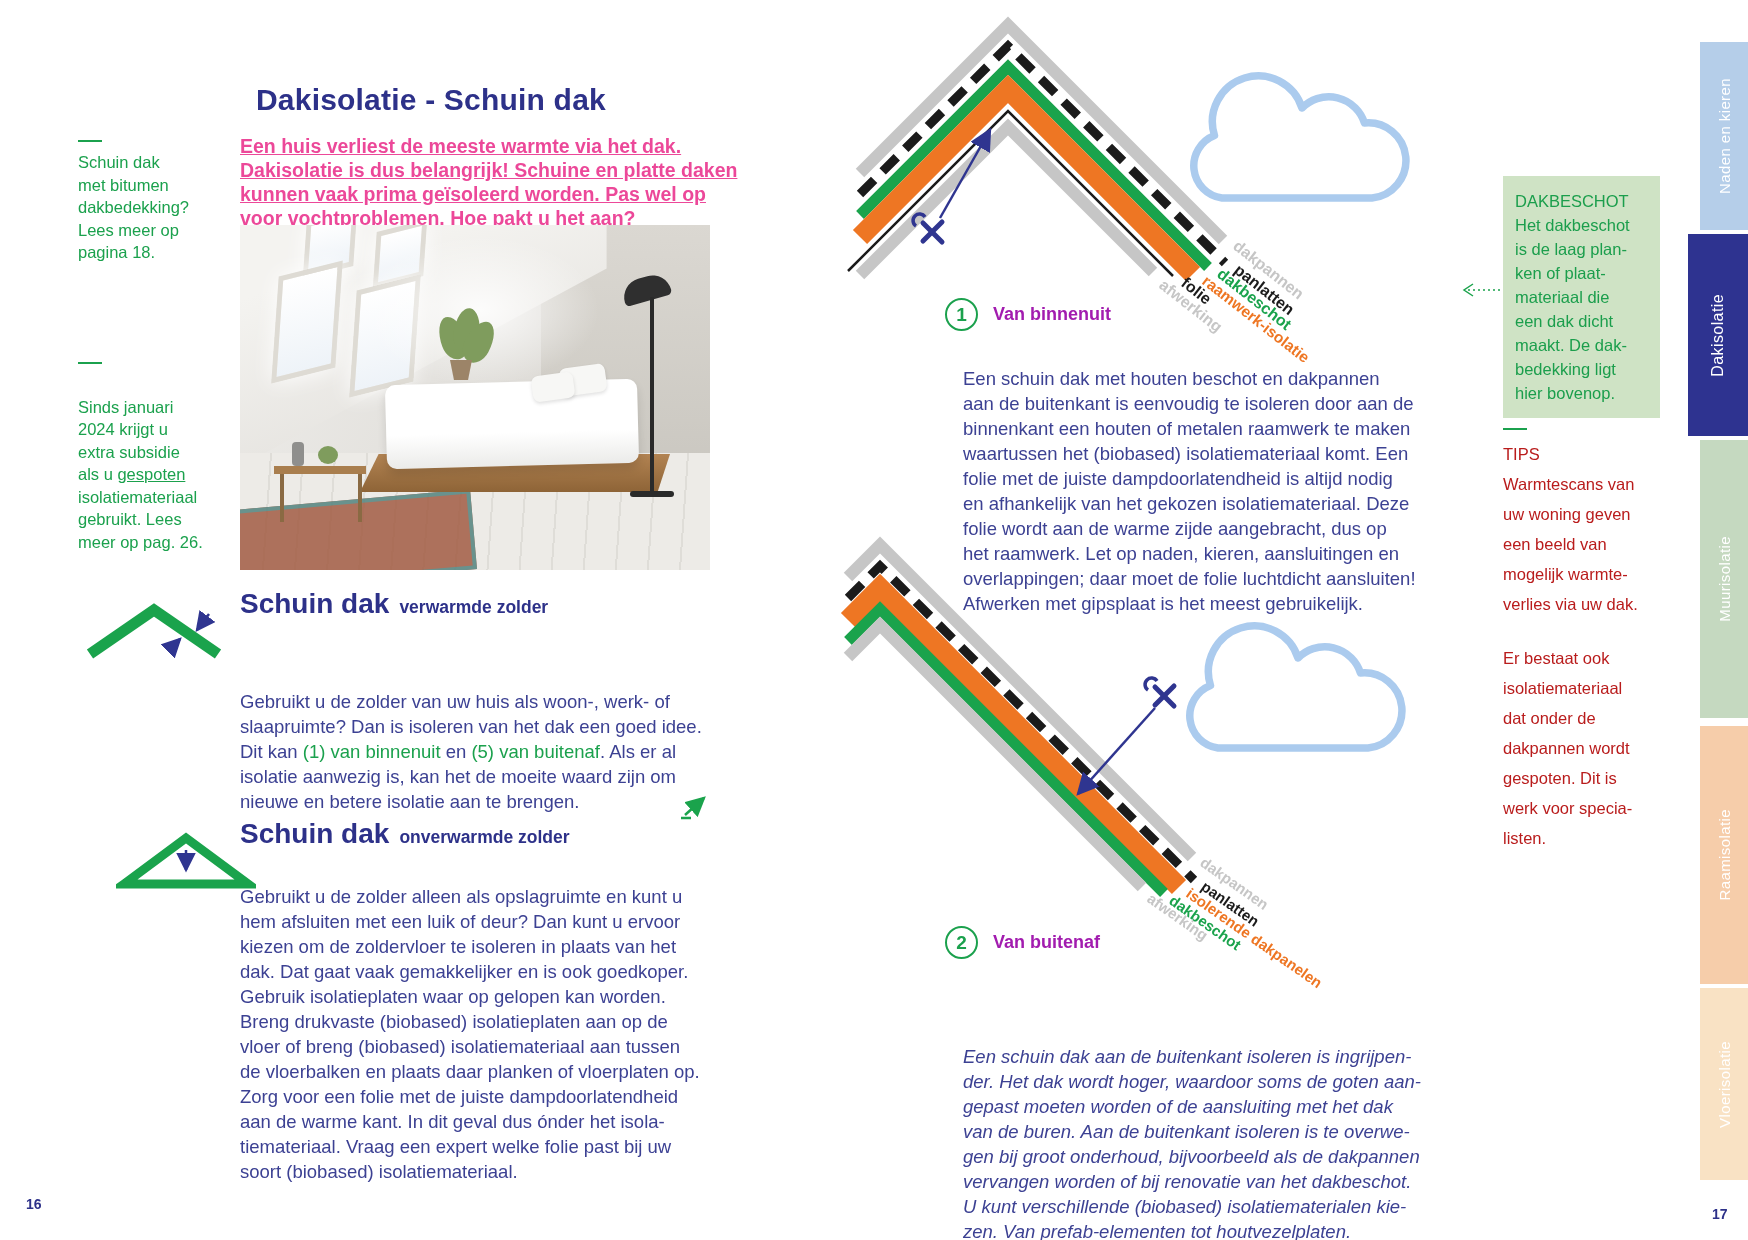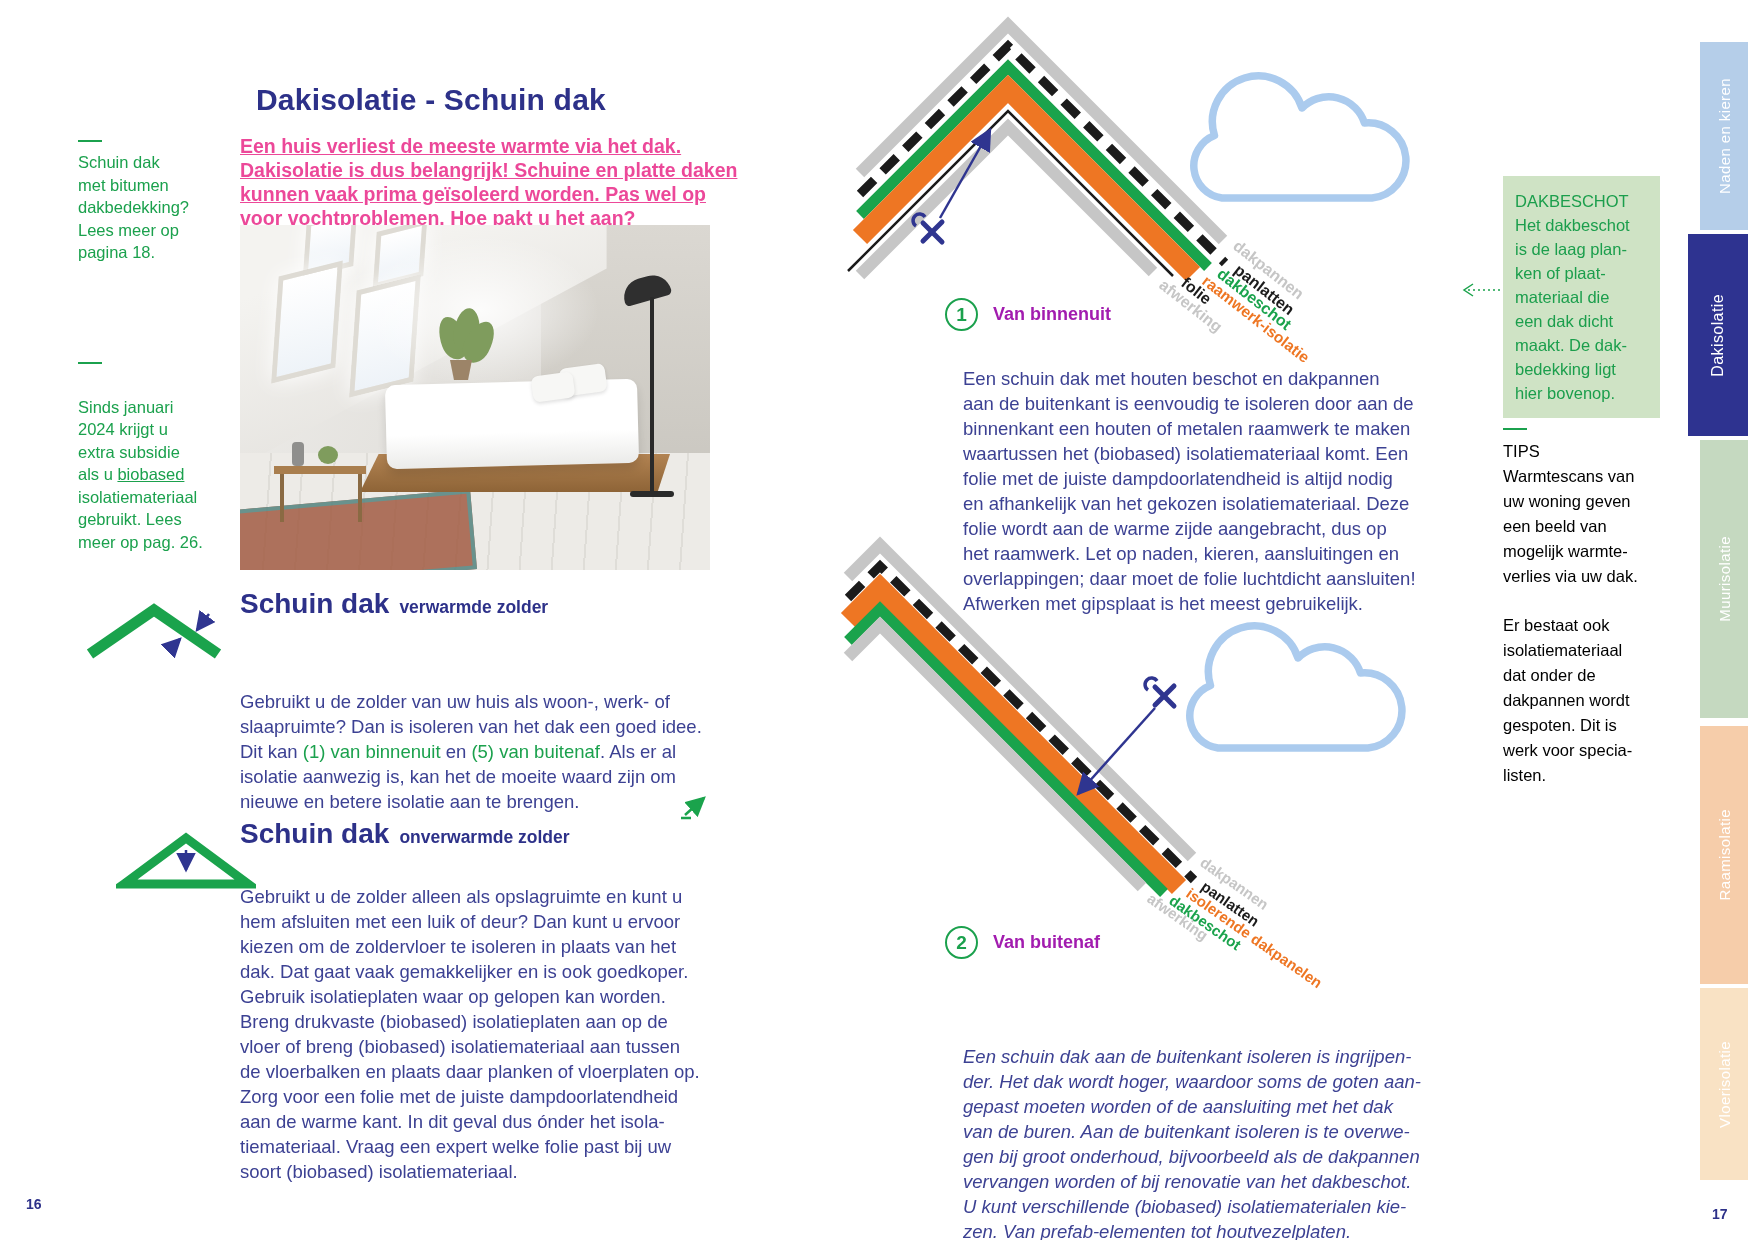--- a/index.html
+++ b/index.html
@@ -19,21 +19,21 @@
   .h2{display:flex;align-items:baseline;gap:10px;color:#2d3189;}
   .h2 .main{font-size:28px;font-weight:bold;}
   .h2 .sub{font-size:17.5px;font-weight:bold;}
   .sec-h{display:flex;align-items:center;gap:15px;}
   .sec-circle{width:33px;height:33px;border:2px solid #1ba14d;border-radius:50%;
               color:#1ba14d;font-weight:bold;font-size:19px;display:flex;
               align-items:center;justify-content:center;box-sizing:border-box;}
   .sec-title{font-size:18px;font-weight:bold;color:#a21caf;}
   .infobox{width:157px;box-sizing:border-box;padding:13px 12px;background:#cfe3c5;
            color:#1b9e4c;font-size:16.5px;line-height:24px;}
-  .sidebar-col{width:178px;font-size:16.5px;line-height:25px;color:#000000;}
+  .sidebar-col{width:178px;font-size:16.5px;line-height:30px;color:#b91c1c;}
   .sidebar-col p{margin:0 0 24px 0;}
   .pagenum{font-size:14px;font-weight:bold;color:#2d3189;}
 
   
   .tab{position:absolute;right:0;width:48px;display:flex;align-items:center;
        justify-content:center;color:#ffffff;font-size:15px;letter-spacing:.4px;}
   .tab span{writing-mode:vertical-rl;transform:rotate(180deg);white-space:nowrap;}
   .tab-naden{top:42px;height:188px;background:#b5cee9;}
   .tab-dak{top:234px;height:202px;width:60px;background:#2e3390;font-size:16px;}
   .tab-muur{top:440px;height:278px;background:#c5d9c0;}
@@ -103,21 +103,21 @@
 Lees meer op
 pagina 18.</div>
   </div>
 
   <div class="abs note" style="left:78px;top:362px;">
     <div class="dash"></div>
     <div class="pre">
       <span>Sinds januari
 2024 krijgt u
 extra subsidie
-als u </span><a class="bio-link">biobased</a><span>
+als u </span><a class="bio-link">gespoten</a><span>
 isolatiemateriaal
 gebruikt. Lees
 meer op pag. 26.</span>
     </div>
   </div>
 
   <h1 class="abs title" style="left:240px;top:67px;margin:16px;">Dakisolatie - Schuin dak</h1>
 
   <div class="abs intro pre" style="left:240px;top:134px;width:500px;">Een huis verliest de meeste warmte via het dak.
 Dakisolatie is dus belangrijk! Schuine en platte daken

